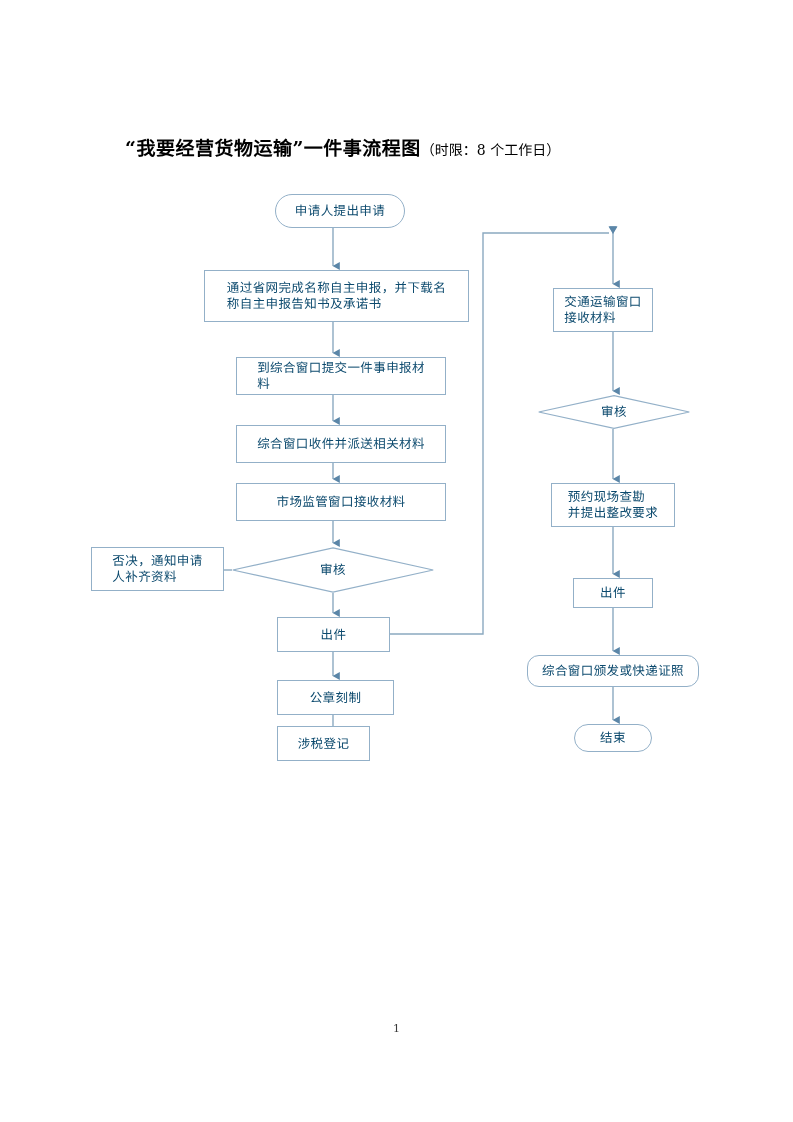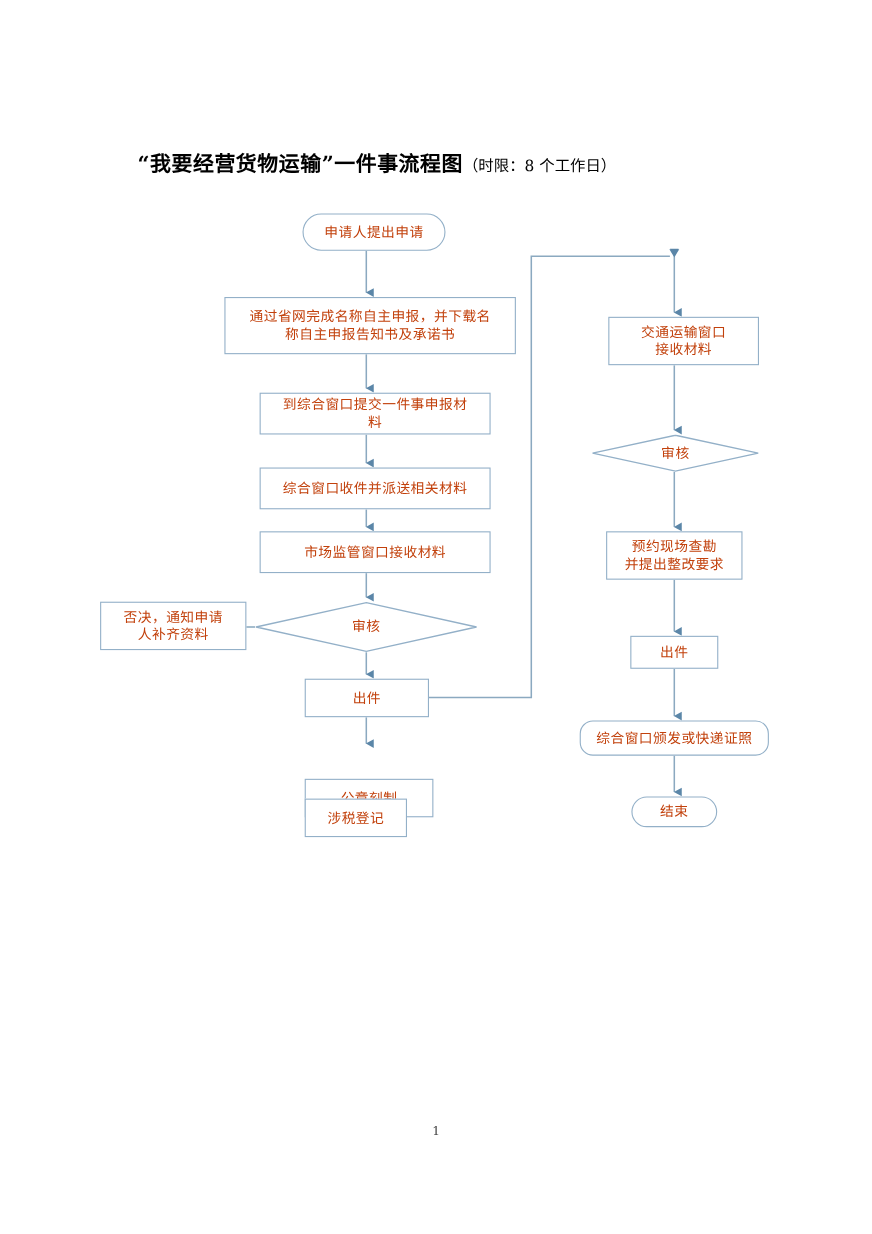--- a/index.html
+++ b/index.html
@@ -55,28 +55,28 @@
     left: 0;
     top: 0;
     width: 793px;
     height: 1122px;
   }
   .node {
     position: absolute;
     box-sizing: border-box;
     border: 1px solid #93b0c8;
     background: #ffffff;
-    color: #c2410c;
+    color: #0c4a6e;
     font-family: "DejaVu Serif", "Liberation Serif", serif;
     font-size: 12.5px;
     line-height: 1.28;
     display: flex;
     align-items: center;
     justify-content: center;
-    text-align: center;
+    text-align: left;
     letter-spacing: 0.4px;
     padding: 1px 4px;
   }
   .node.rounded {
     border-radius: 18px;
   }
   .node .txt {
     display: block;
     white-space: pre-line;
   }
@@ -201,29 +201,29 @@
 
     <div class="node" style="left:91px; top:547px; width:133px; height:44px;">
       <span class="txt">否决，通知申请
 人补齐资料</span>
     </div>
 
     <div class="node" style="left:277px; top:617px; width:113px; height:35px;">
       <span class="txt">出件</span>
     </div>
 
-    <div class="node" style="left:277px; top:680px; width:117px; height:35px;margin-top:28px;">
+    <div class="node" style="left:277px; top:680px; width:117px; height:35px;">
       <span class="txt">公章刻制</span>
     </div>
 
     <div class="node" style="left:277px; top:726px; width:93px; height:35px;">
       <span class="txt">涉税登记</span>
     </div>
 
-    <div class="node" style="left:553px; top:288px; width:137px; height:44px;">
+    <div class="node" style="left:553px; top:288px; width:100px; height:44px;">
       <span class="txt">交通运输窗口
 接收材料</span>
     </div>
 
     <div class="node diamond" style="left:538px; top:395px; width:152px; height:34px;">
       <svg class="diamond-shape" viewBox="0 0 152 34" preserveAspectRatio="none">
         <polygon points="76,0.7 151.3,17 76,33.3 0.7,17" fill="#ffffff" stroke="#93b0c8" stroke-width="1.2"></polygon>
       </svg>
       <span class="diamond-label">审核</span>
     </div>

